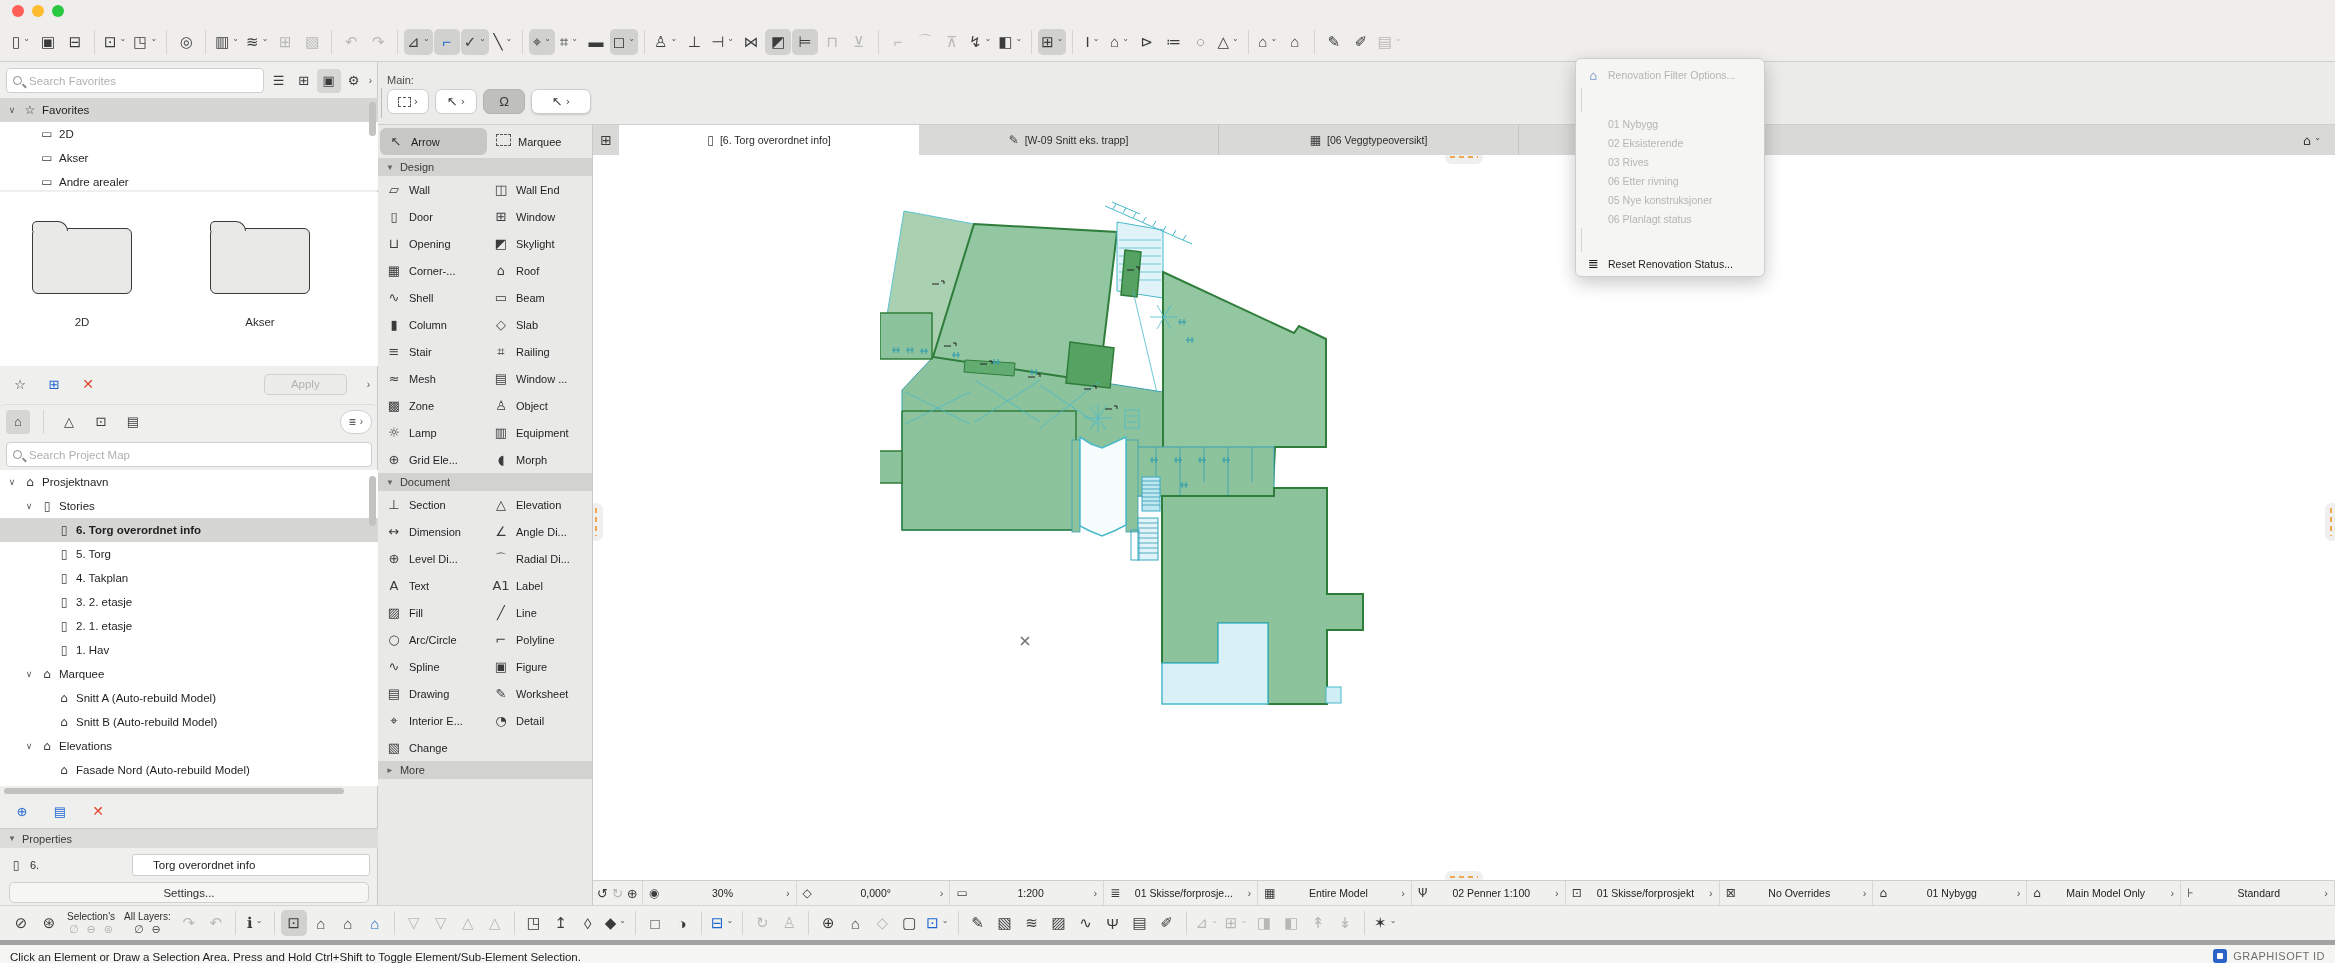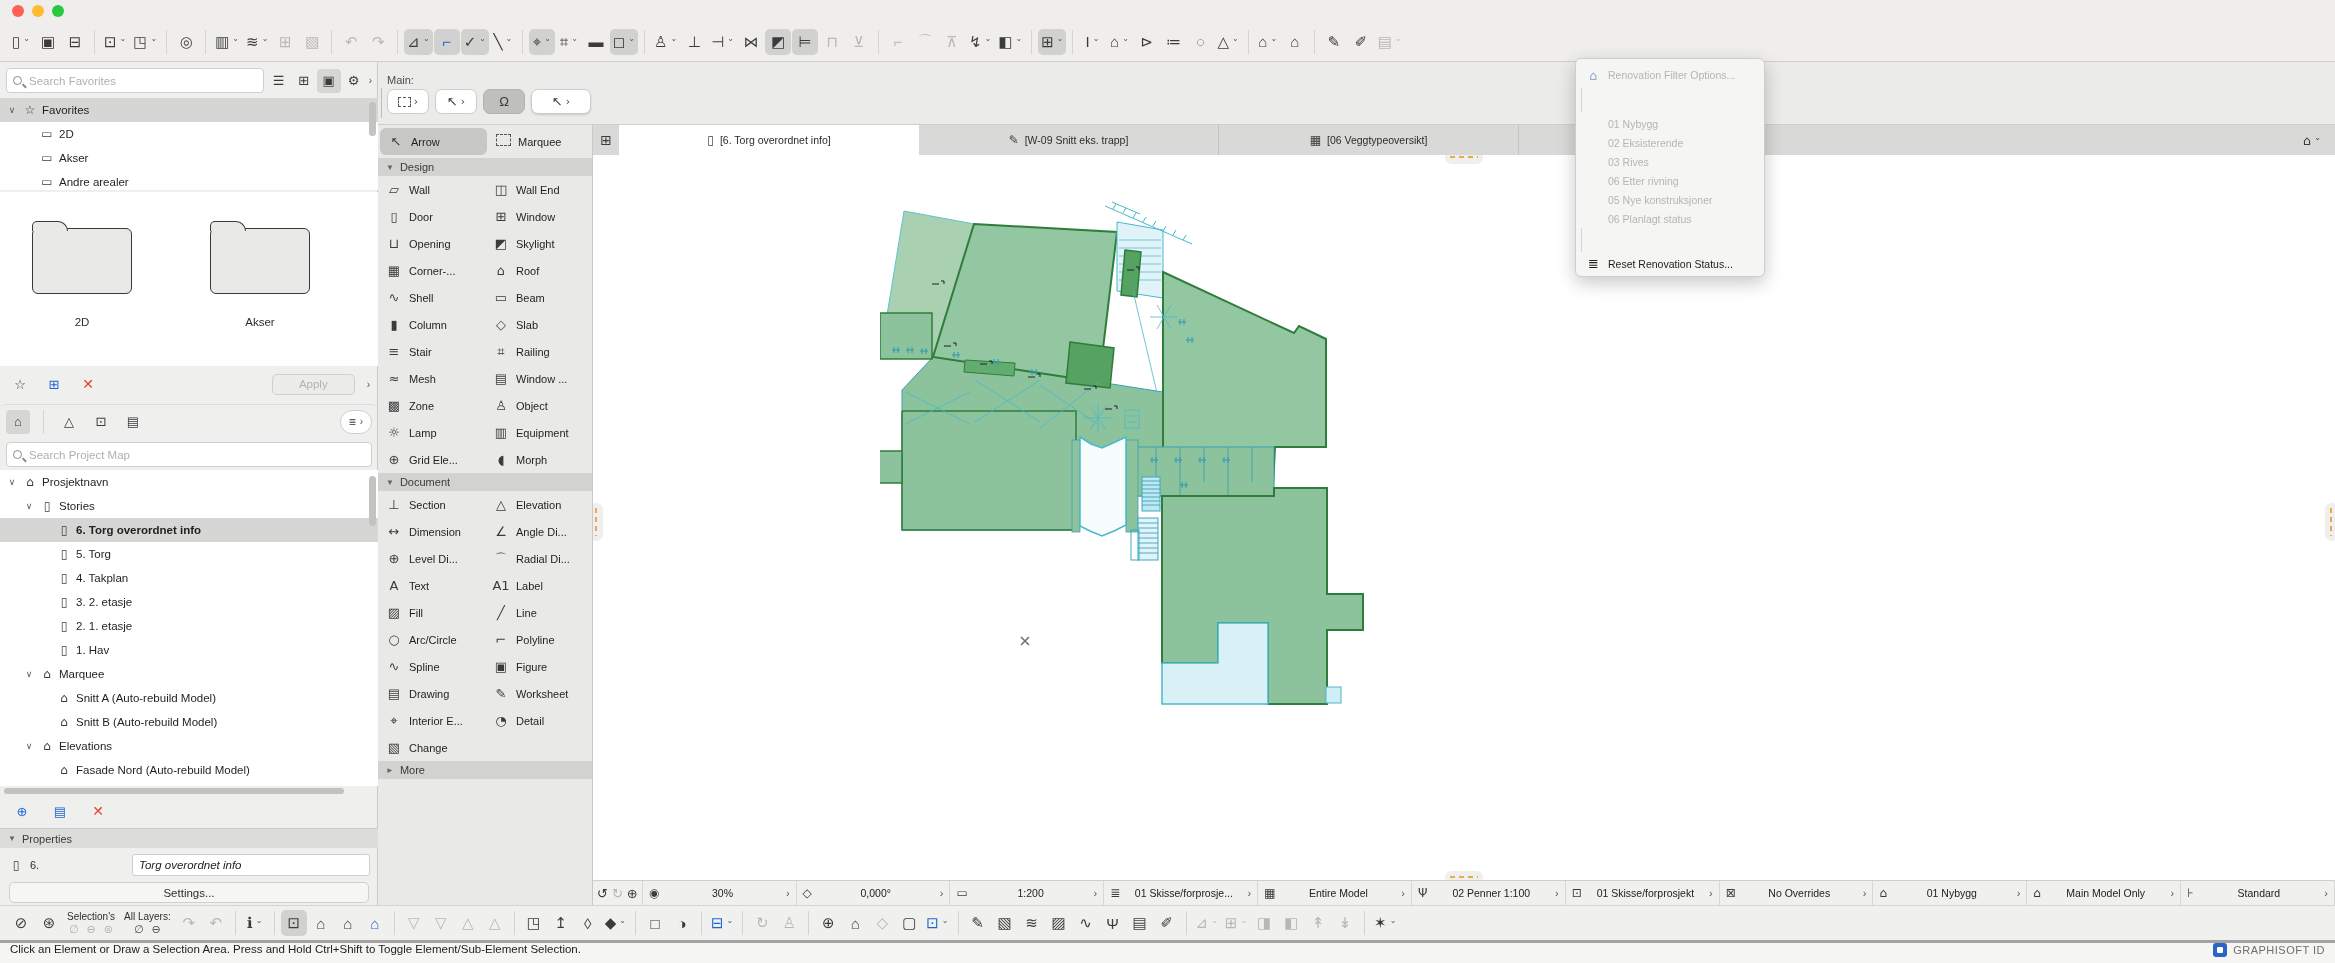--- a/index.html
+++ b/index.html
@@ -54,21 +54,21 @@
   .ticon{width:16px;text-align:center;font-family:"DejaVu Sans",sans-serif;font-size:12px;color:#3b3b3b;flex:none;}
   .vscroll{position:absolute;right:2px;width:7px;border-radius:4px;background:#c2c2c0;}
   .thumbs{position:absolute;left:0;width:378px;background:#fff;display:flex;padding:26px 10px 0 22px;gap:58px;}
   .thumb{display:flex;flex-direction:column;align-items:center;width:120px;}
   .foldershape{width:100px;height:66px;border:1.5px solid #3a3a38;border-radius:6px;background:#e9e9e7;position:relative;margin-top:10px;}
   .foldershape::before{content:"";position:absolute;left:-1px;top:-8px;width:34px;height:9px;background:#e9e9e7;border:1.5px solid #3a3a38;border-bottom:none;border-radius:5px 10px 0 0;}
   .thumb .tlab{margin-top:22px;font-size:11.5px;}
   .applybtn{height:21px;padding:0 26px;border:1px solid #cfcfcd;border-radius:5px;background:#ececea;color:#b2b2b0;font-size:11.5px;display:flex;align-items:center;}
   .props-h{position:absolute;left:0;width:378px;height:20px;background:#dcdcda;border-top:1px solid #c9c9c7;display:flex;align-items:center;padding:0 8px;gap:6px;font-size:11px;color:#3a3a3a;}
   .props-h .tri{font-size:8px;color:#666;}
-  .storyinput{height:22px;border:1px solid #cfcfcd;border-radius:3px;background:#fff;padding:0 6px;font-size:11.5px;color:#222;width:238px;font-style:italic;}
+  .storyinput{height:22px;border:1px solid #cfcfcd;border-radius:3px;background:#fff;padding:0 20px;font-size:11.5px;color:#222;width:238px;}
   .setbtn{height:21px;border:1px solid #cfcfcd;border-radius:5px;background:#f6f6f5;font-size:11.5px;color:#2e2e2e;display:flex;align-items:center;justify-content:center;width:360px;}
   .menu-pill{height:24px;border:1px solid #cfcfcd;border-radius:12px;background:#fff;display:flex;align-items:center;gap:4px;padding:0 8px;font-size:12px;}
 
   
   .toolbox{position:absolute;left:378px;top:125px;width:215px;height:780px;background:#e9e9e8;border-right:1px solid #c9c9c7;}
   .tb-grid{display:grid;grid-template-columns:107px 106px;}
   .tool{height:27px;display:flex;align-items:center;gap:6px;padding-left:7px;font-size:11px;color:#1f1f1f;white-space:nowrap;overflow:hidden;}
   .tool .tg{width:18px;text-align:center;font-family:"DejaVu Sans",sans-serif;font-size:13px;color:#3b3b3b;flex:none;}
   .tool.act{background:#c7c7c5;border-radius:6px;}
   .tool.box .tg::before{content:"";display:inline-block;width:13px;height:10px;border:1px dashed #555;}
@@ -109,21 +109,21 @@
 
   
   .bottombar{position:absolute;left:0;top:905px;width:2335px;height:35px;background:#f0f0ee;border-top:1px solid #d4d4d2;display:flex;align-items:center;padding:0 8px;gap:1px;}
   .blk{display:flex;flex-direction:column;align-items:center;justify-content:center;margin:0 4px;line-height:1;}
   .blk .bl{font-size:10px;color:#2e2e2e;margin-bottom:2px;}
   .blk .bicons{display:flex;gap:8px;}
   .blk .bicons span{font-family:"DejaVu Sans",sans-serif;font-size:11px;color:#b0b0ae;}
   .blk.en .bicons span{color:#4a4a48;}
 
   
-  .hintbar{position:absolute;left:0;top:940px;width:2335px;height:23px;background:#f5f5f4;border-top:3px solid #a3a3a3;display:flex;align-items:flex-start;padding:0 10px;font-size:11.5px;color:#222;}
+  .hintbar{position:absolute;left:0;top:940px;width:2335px;height:23px;background:#f5f5f4;border-top:5px solid #a3a3a3;display:flex;align-items:flex-end;padding:0 10px;font-size:11.5px;color:#222;}
   .brand{margin-left:auto;display:flex;align-items:center;gap:6px;color:#6f6f6d;font-size:11px;letter-spacing:.5px;}
   .brandicon{width:14px;height:14px;border-radius:3px;background:#2b63c6;position:relative;}
   .brandicon::after{content:"";position:absolute;left:4px;top:4px;width:6px;height:6px;background:#fff;border-radius:1px;}
 </style>
 </head>
 <body>
 
 <div class="win">
 
   <div class="titlebar">
@@ -364,21 +364,21 @@
           <div class="sbtn">
             <span>☆</span>
           </div>
           <div class="sbtn accent">
             <span>⊞</span>
           </div>
           <div class="sbtn red">
             <span>✕</span>
           </div>
         </div>
-      <div style="margin-left:auto;display:flex;align-items:center;gap:12px;">
+      <div style="margin-left:auto;display:flex;align-items:center;gap:20px;">
         <div class="applybtn">Apply</div>
         <span style="font-size:10px;color:#555;">›</span>
       </div>
     </div>
     <div class="srow" style="top:342px;height:34px;padding:0 6px;gap:8px;border-top:1px solid #dcdcda;">
       <div style="display:flex;gap:8px;align-items:center;">
           <div class="sbtn act">
             <span>⌂</span>
           </div>
           <i class="vsep"></i>

